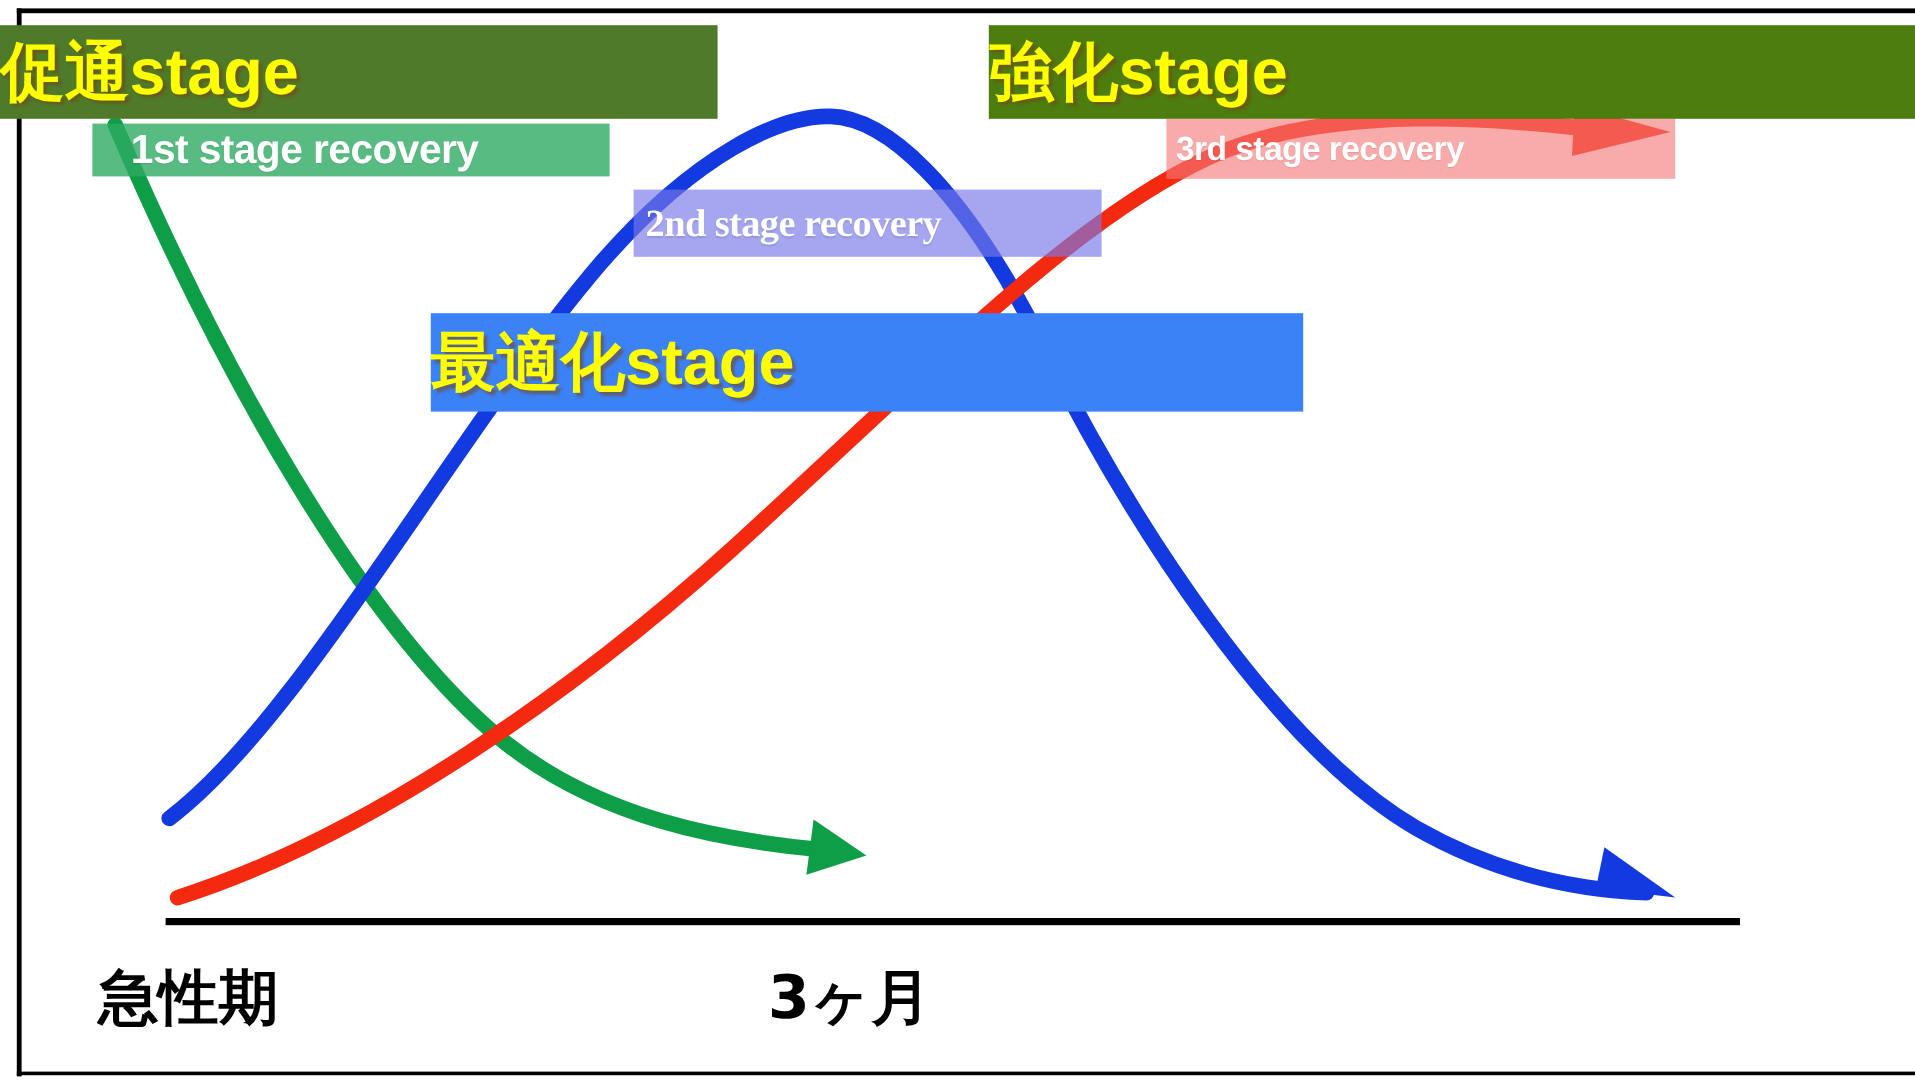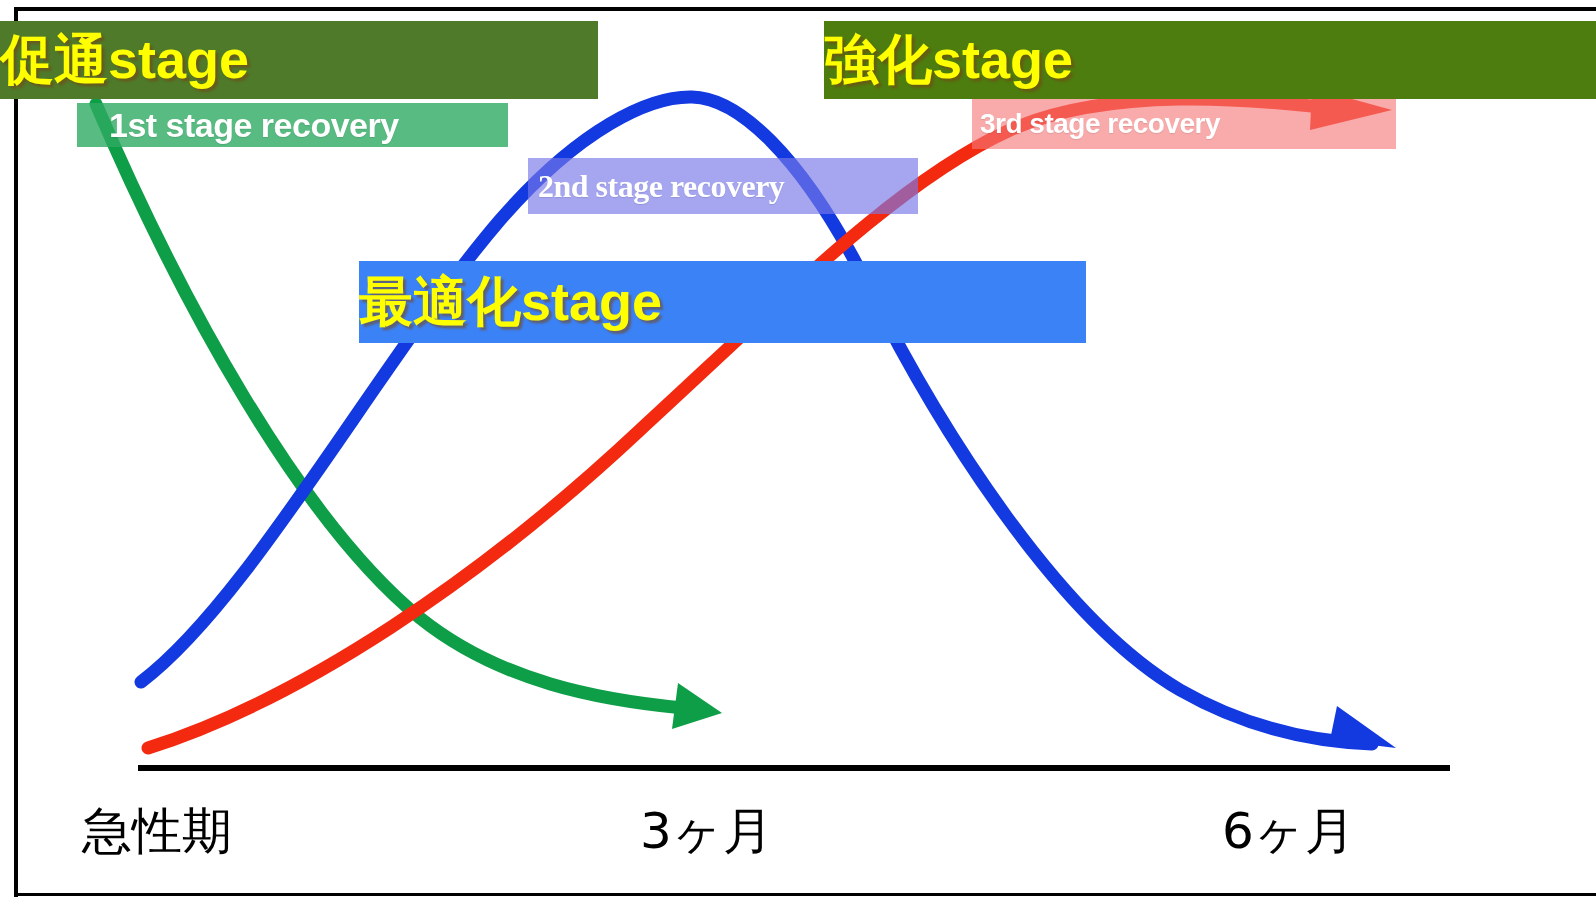--- a/index.html
+++ b/index.html
@@ -128,21 +128,21 @@
     width: 772px; height: 78px;
     background: #4d7c0f;
     font-size: 54px;
   }
 
   
   .xlabel {
     position: absolute;
     top: 798px;
     color: #000000;
-    font-weight: normal;
+    font-weight: bold;
     font-size: 50px;
     white-space: nowrap;
     font-family: "DejaVu Sans", "Liberation Sans", sans-serif;
   }
   .xlabel-acute { left: 82px; }
   .xlabel-3m    { left: 640px; }
   .xlabel-6m    { left: 1222px; }
 </style>
 </head>
 <body>
@@ -188,15 +188,14 @@
   </div>
   <div class="banner banner-kyouka">
     <span>強化stage</span>
   </div>
   <div class="banner banner-saitekika">
     <span>最適化stage</span>
   </div>
 
   <div class="xlabel xlabel-acute">急性期</div>
   <div class="xlabel xlabel-3m">3ヶ月</div>
-  <div class="xlabel xlabel-6m">6ヶ月</div>
 
 </div>
 
 </body></html>

